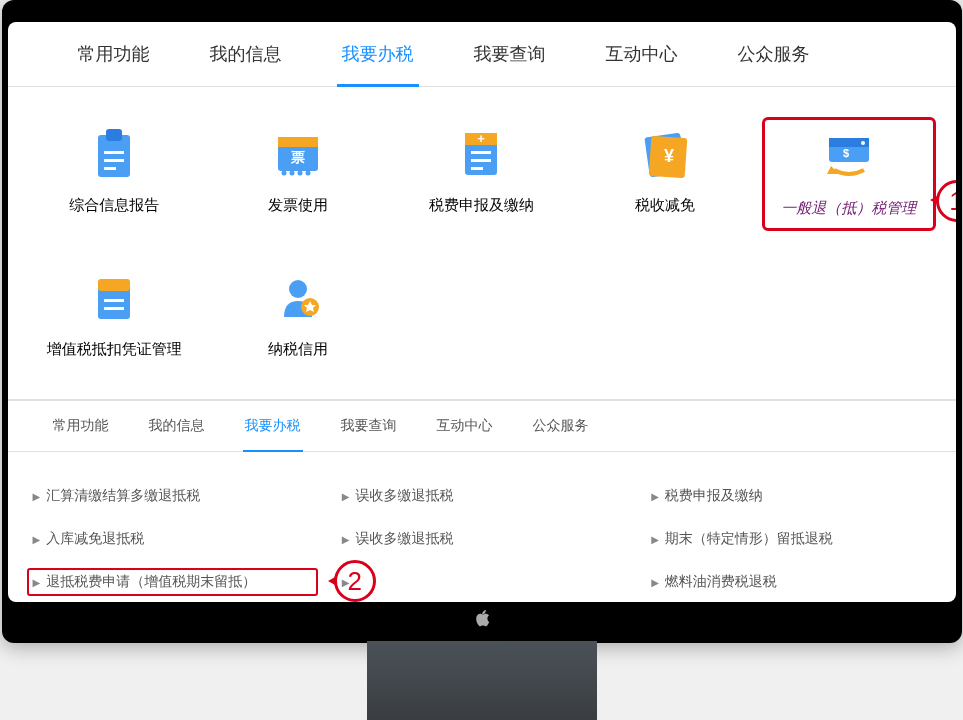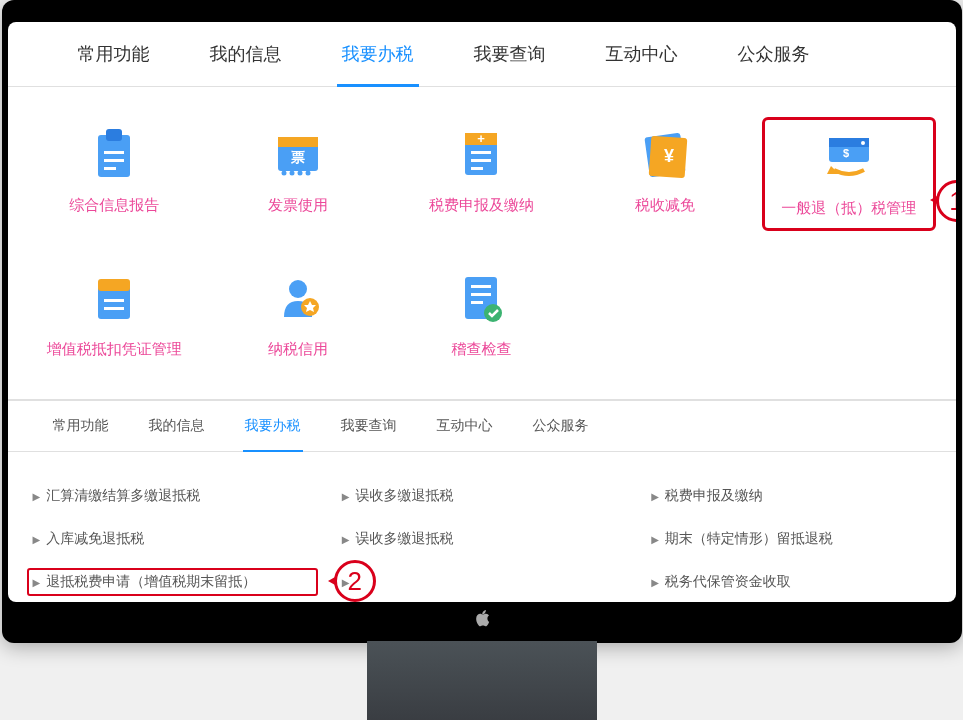--- a/index.html
+++ b/index.html
@@ -74,26 +74,27 @@
   border: 3px solid #d9001b;
   border-radius: 6px;
 }
 .icon-svg {
   width: 60px;
   height: 55px;
   margin-bottom: 12px;
 }
 .icon-label {
   font-size: 15px;
-  color: #ec4899;
+  color: #000000;
   text-align: center;
   line-height: 1.4;
 }
 .icon-item.highlighted .icon-label {
-  color: #ec4899;
+  color: #701a75;
+  font-style: italic;
 }
 .badge-num {
   position: absolute;
   right: -45px;
   top: 60px;
   width: 42px;
   height: 42px;
   border: 3px solid #d9001b;
   border-radius: 50%;
   display: flex;
@@ -294,31 +295,20 @@
         </div>
         <div class="icon-item">
           <svg class="icon-svg" viewBox="0 0 60 55">
             <circle cx="30" cy="18" r="9" fill="#4a9ff5"></circle>
             <path d="M16 46 Q16 30 30 30 Q44 30 44 46 Z" fill="#4a9ff5"></path>
             <circle cx="42" cy="36" r="9" fill="#f5a623"></circle>
             <polygon points="42,30 44,34 48,34 45,37 46,41 42,39 38,41 39,37 36,34 40,34" fill="#fff"></polygon>
           </svg>
           <span class="icon-label">纳税信用</span>
         </div>
-        <div class="icon-item">
-          <svg class="icon-svg" viewBox="0 0 60 55">
-            <rect x="14" y="6" width="32" height="42" rx="3" fill="#4a9ff5"></rect>
-            <rect x="20" y="14" width="20" height="3" fill="#fff"></rect>
-            <rect x="20" y="22" width="20" height="3" fill="#fff"></rect>
-            <rect x="20" y="30" width="12" height="3" fill="#fff"></rect>
-            <circle cx="42" cy="42" r="9" fill="#3cb371"></circle>
-            <path d="M38 42 l3 3 l6-6" stroke="#fff" stroke-width="2.5" fill="none"></path>
-          </svg>
-          <span class="icon-label">稽查检查</span>
-        </div>
       </div>
     </div>
 
     <div class="sub-tabs">
       <div class="sub-tab">常用功能</div>
       <div class="sub-tab">我的信息</div>
       <div class="sub-tab active">我要办税</div>
       <div class="sub-tab">我要查询</div>
       <div class="sub-tab">互动中心</div>
       <div class="sub-tab">公众服务</div>
@@ -353,21 +343,21 @@
         <span class="link-caret">▶</span>
         <span>退抵税费申请（增值税期末留抵）</span>
         <div class="arrow-left-2"></div>
         <div class="badge-num-2">2</div>
       </div>
       <div class="link-item">
           <span class="link-caret">▶</span>
         </div>
       <div class="link-item">
           <span class="link-caret">▶</span>
-          <span>税务代保管资金收取</span>
+          <span>燃料油消费税退税</span>
         </div>
     </div>
   </div>
   <div class="monitor-bottom">
     <svg class="apple-logo" viewBox="0 0 20 24">
       <path d="M13.5 3.5c.8-1 1.3-2.3 1.2-3.5-1.1.1-2.4.8-3.2 1.7-.7.8-1.3 2.1-1.2 3.3 1.2.1 2.5-.6 3.2-1.5zm3 6.5c0-2.2 1.8-3.3 1.9-3.3-.1-.2-1.5-2.1-3.7-2.1-1.6 0-2.9.9-3.6.9s-1.9-.9-3.2-.9c-2.3 0-4.9 2-4.9 5.9 0 2.4.9 4.9 2 6.5.9 1.3 1.7 2.5 3 2.5 1.2 0 1.7-.8 3.1-.8s1.9.8 3.2.8 2.1-1.2 3-2.5c.6-.9 1-1.8 1.3-2.8-2.2-.9-2.1-4.1-2.1-4.2z"></path>
     </svg>
   </div>
 </div>
 <div class="monitor-stand"></div>

